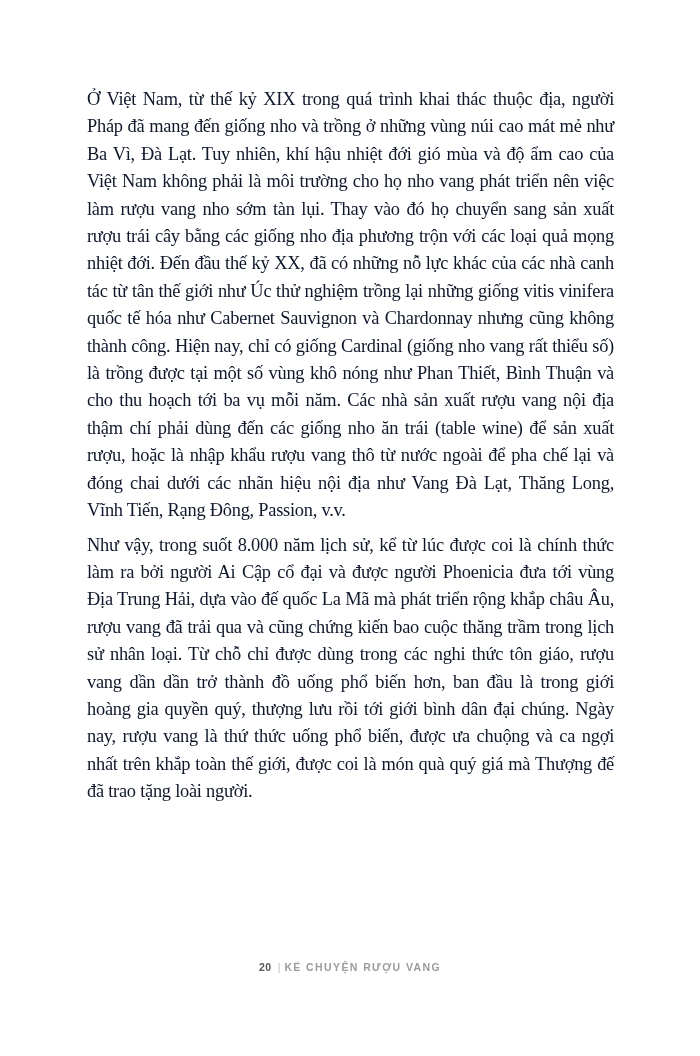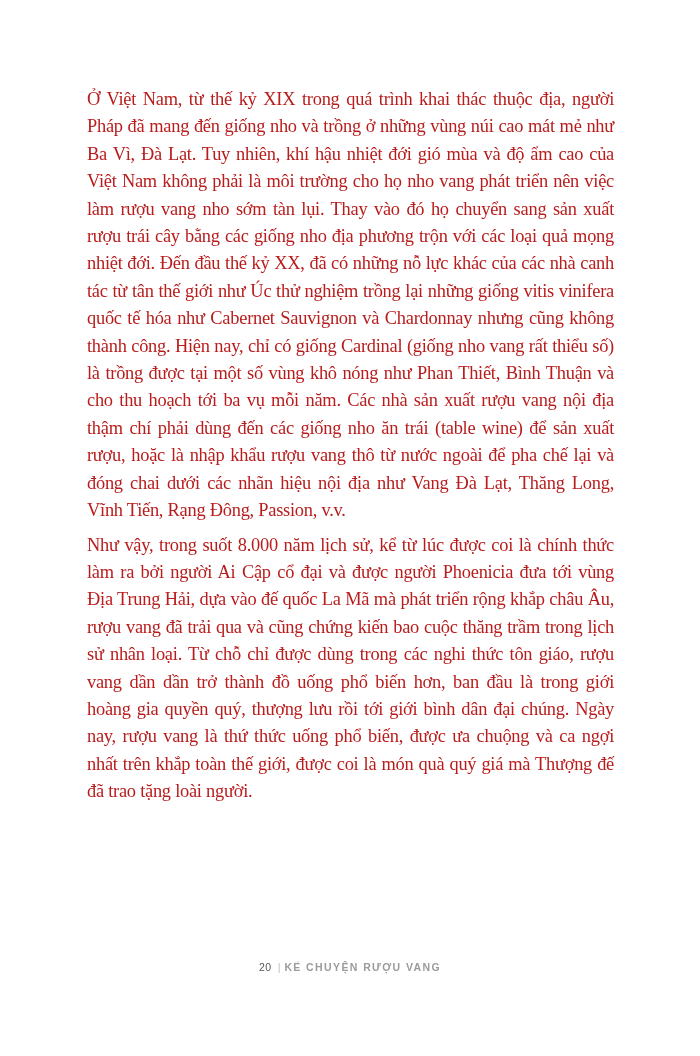--- a/index.html
+++ b/index.html
@@ -17,41 +17,41 @@
   .text-block {
     position: absolute;
     left: 87px;
     top: 86px;
     width: 527px;
   }
   .text-block p {
     font-family: "Liberation Serif", "DejaVu Serif", serif;
     font-size: 18.4px;
     line-height: 27.4px;
-    color: #b91c1c;
+    color: #0f172a;
     text-align: justify;
     text-justify: inter-word;
     letter-spacing: -0.25px;
     margin: 0 0 7px 0;
     hyphens: none;
   }
   .page-footer {
     position: absolute;
     left: 0;
     right: 0;
     top: 961px;
     text-align: center;
     font-family: "Liberation Sans", "DejaVu Sans", sans-serif;
     font-size: 10.5px;
     color: #9b9b9b;
     letter-spacing: 1.4px;
     white-space: nowrap;
   }
   .page-number {
-    font-weight: normal;
+    font-weight: bold;
     color: #555555;
     letter-spacing: 0.5px;
   }
   .footer-sep {
     color: #c0c0c0;
     padding: 0 4px 0 6px;
     letter-spacing: 0;
   }
   .running-title {
     color: #9b9b9b;

